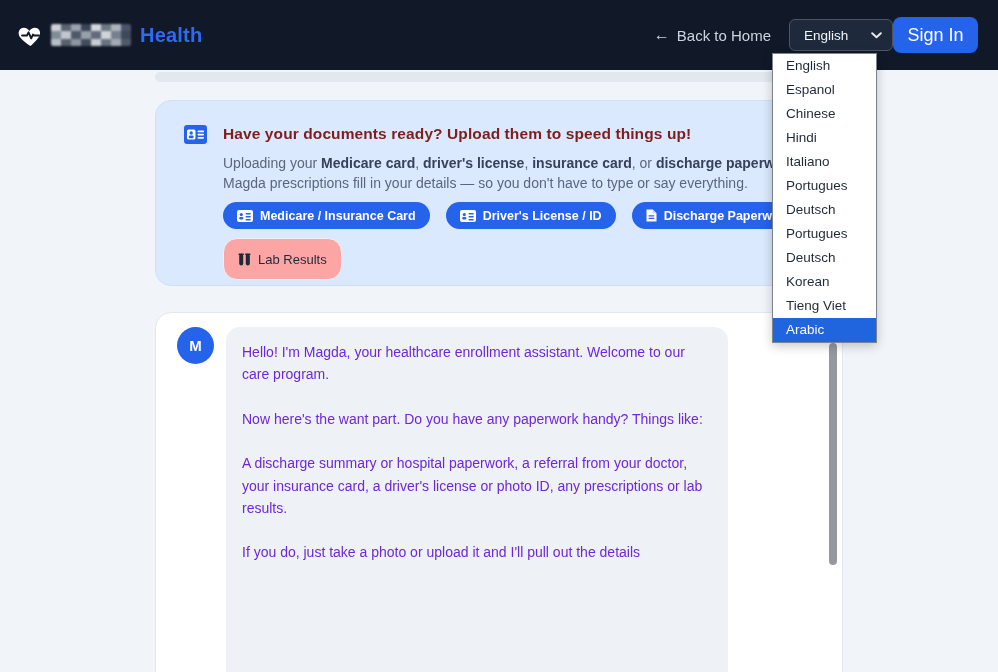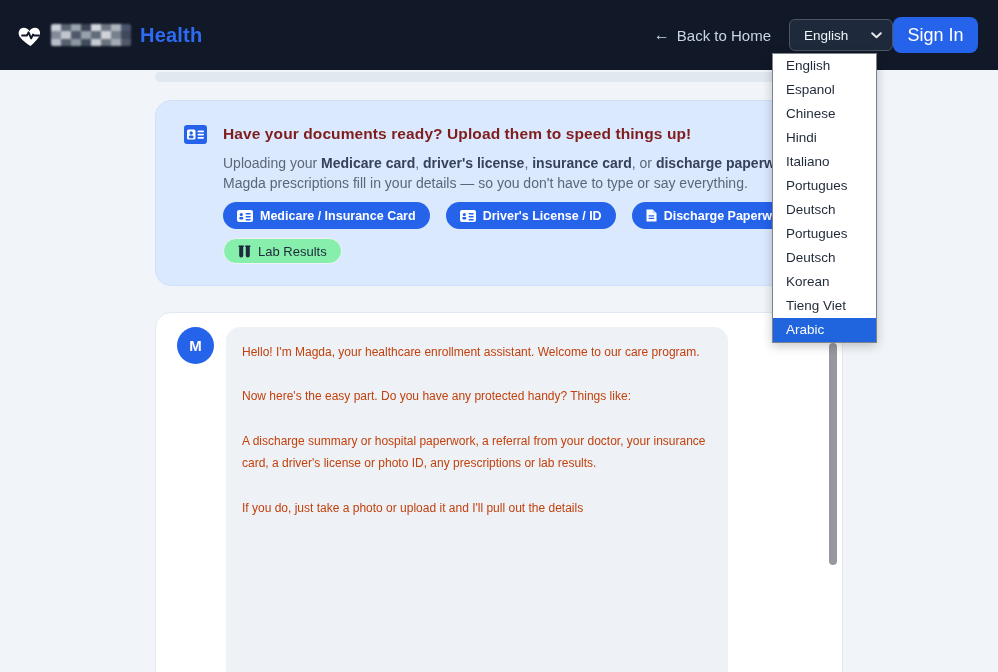--- a/index.html
+++ b/index.html
@@ -73,41 +73,41 @@
   .upload-body b { color:#36415a; }
   .btn-row { position:absolute; left:67px; display:flex; gap:16px; }
   .btn-row.primary { top:101px; }
   .btn-row.secondary { top:137px; }
   .pill-btn {
     display:flex; align-items:center; gap:7px; height:27px; border-radius:14px;
     border:none; font-family:Liberation Sans, sans-serif; cursor:pointer;
     padding:0 14px; white-space:nowrap;
   }
   .pill-btn.blue { background:#2563eb; color:#ffffff; font-size:12.5px; font-weight:bold; }
-  .pill-btn.light { background:#86efac; color:#1e293b; font-size:13px; height:26px; border:1px solid #eef2f7;justify-content:space-between; }
+  .pill-btn.light { background:#fca5a5; color:#1e293b; font-size:13px; height:42px; border:1px solid #eef2f7;justify-content:space-between; }
   .pill-btn svg, .pill-btn .rx { flex:none; display:block; }
   .rx { font-weight:bold; color:#1e293b; font-size:13px; line-height:1; }
   .rx sub { font-size:9px; }
 
   
   .chat-card {
     position:absolute; left:155px; top:312px; width:688px; height:400px;
     background:#ffffff; border:1px solid #e2e8f0; border-radius:16px; z-index:1;
   }
   .avatar {
     position:absolute; left:21px; top:14px; width:37px; height:37px; border-radius:50%;
     background:#2563eb; color:#ffffff; font-size:15px; font-weight:bold;
     display:flex; align-items:center; justify-content:center;
   }
   .bubble {
     position:absolute; left:70px; top:14px; width:502px; min-height:380px;
     background:#eef2f7; border-radius:14px; padding:14px 18px 14px 16px;
   }
   .bubble p {
-    font-size:12px; line-height:22.4px; color:#c2410c; margin:0 0 22px 0;
+    font-size:14px; line-height:22.4px; color:#6d28d9; margin:0 0 22px 0;
     max-width:466px;
   }
   .bubble p:last-child { margin-bottom:16px; }
 
   
   .scroll-thumb {
     position:absolute; left:829px; top:343px; width:8px; height:222px;
     background:#95999f; border-radius:4px; z-index:5; cursor:pointer;
   }
 </style>
@@ -178,21 +178,21 @@
   </svg>
           <span>Lab Results</span>
         </button>
       </div>
   </div>
 
   <div class="chat-card">
     <div class="avatar">M</div>
     <div class="bubble" id="chat-bubble">
         <p>Hello! I'm Magda, your healthcare enrollment assistant. Welcome to our care program.</p>
-        <p>Now here's the easy part. Do you have any protected handy? Things like:</p>
+        <p>Now here's the want part. Do you have any paperwork handy? Things like:</p>
         <p>A discharge summary or hospital paperwork, a referral from your doctor, your insurance card, a driver's license or photo ID, any prescriptions or lab results.</p>
         <p>If you do, just take a photo or upload it and I'll pull out the details</p>
       </div>
   </div>
 
   <div class="scroll-thumb"></div>
 
   <div class="header">
     <div class="brand">
       <svg class="heart-icon" viewBox="0 0 24 24">

